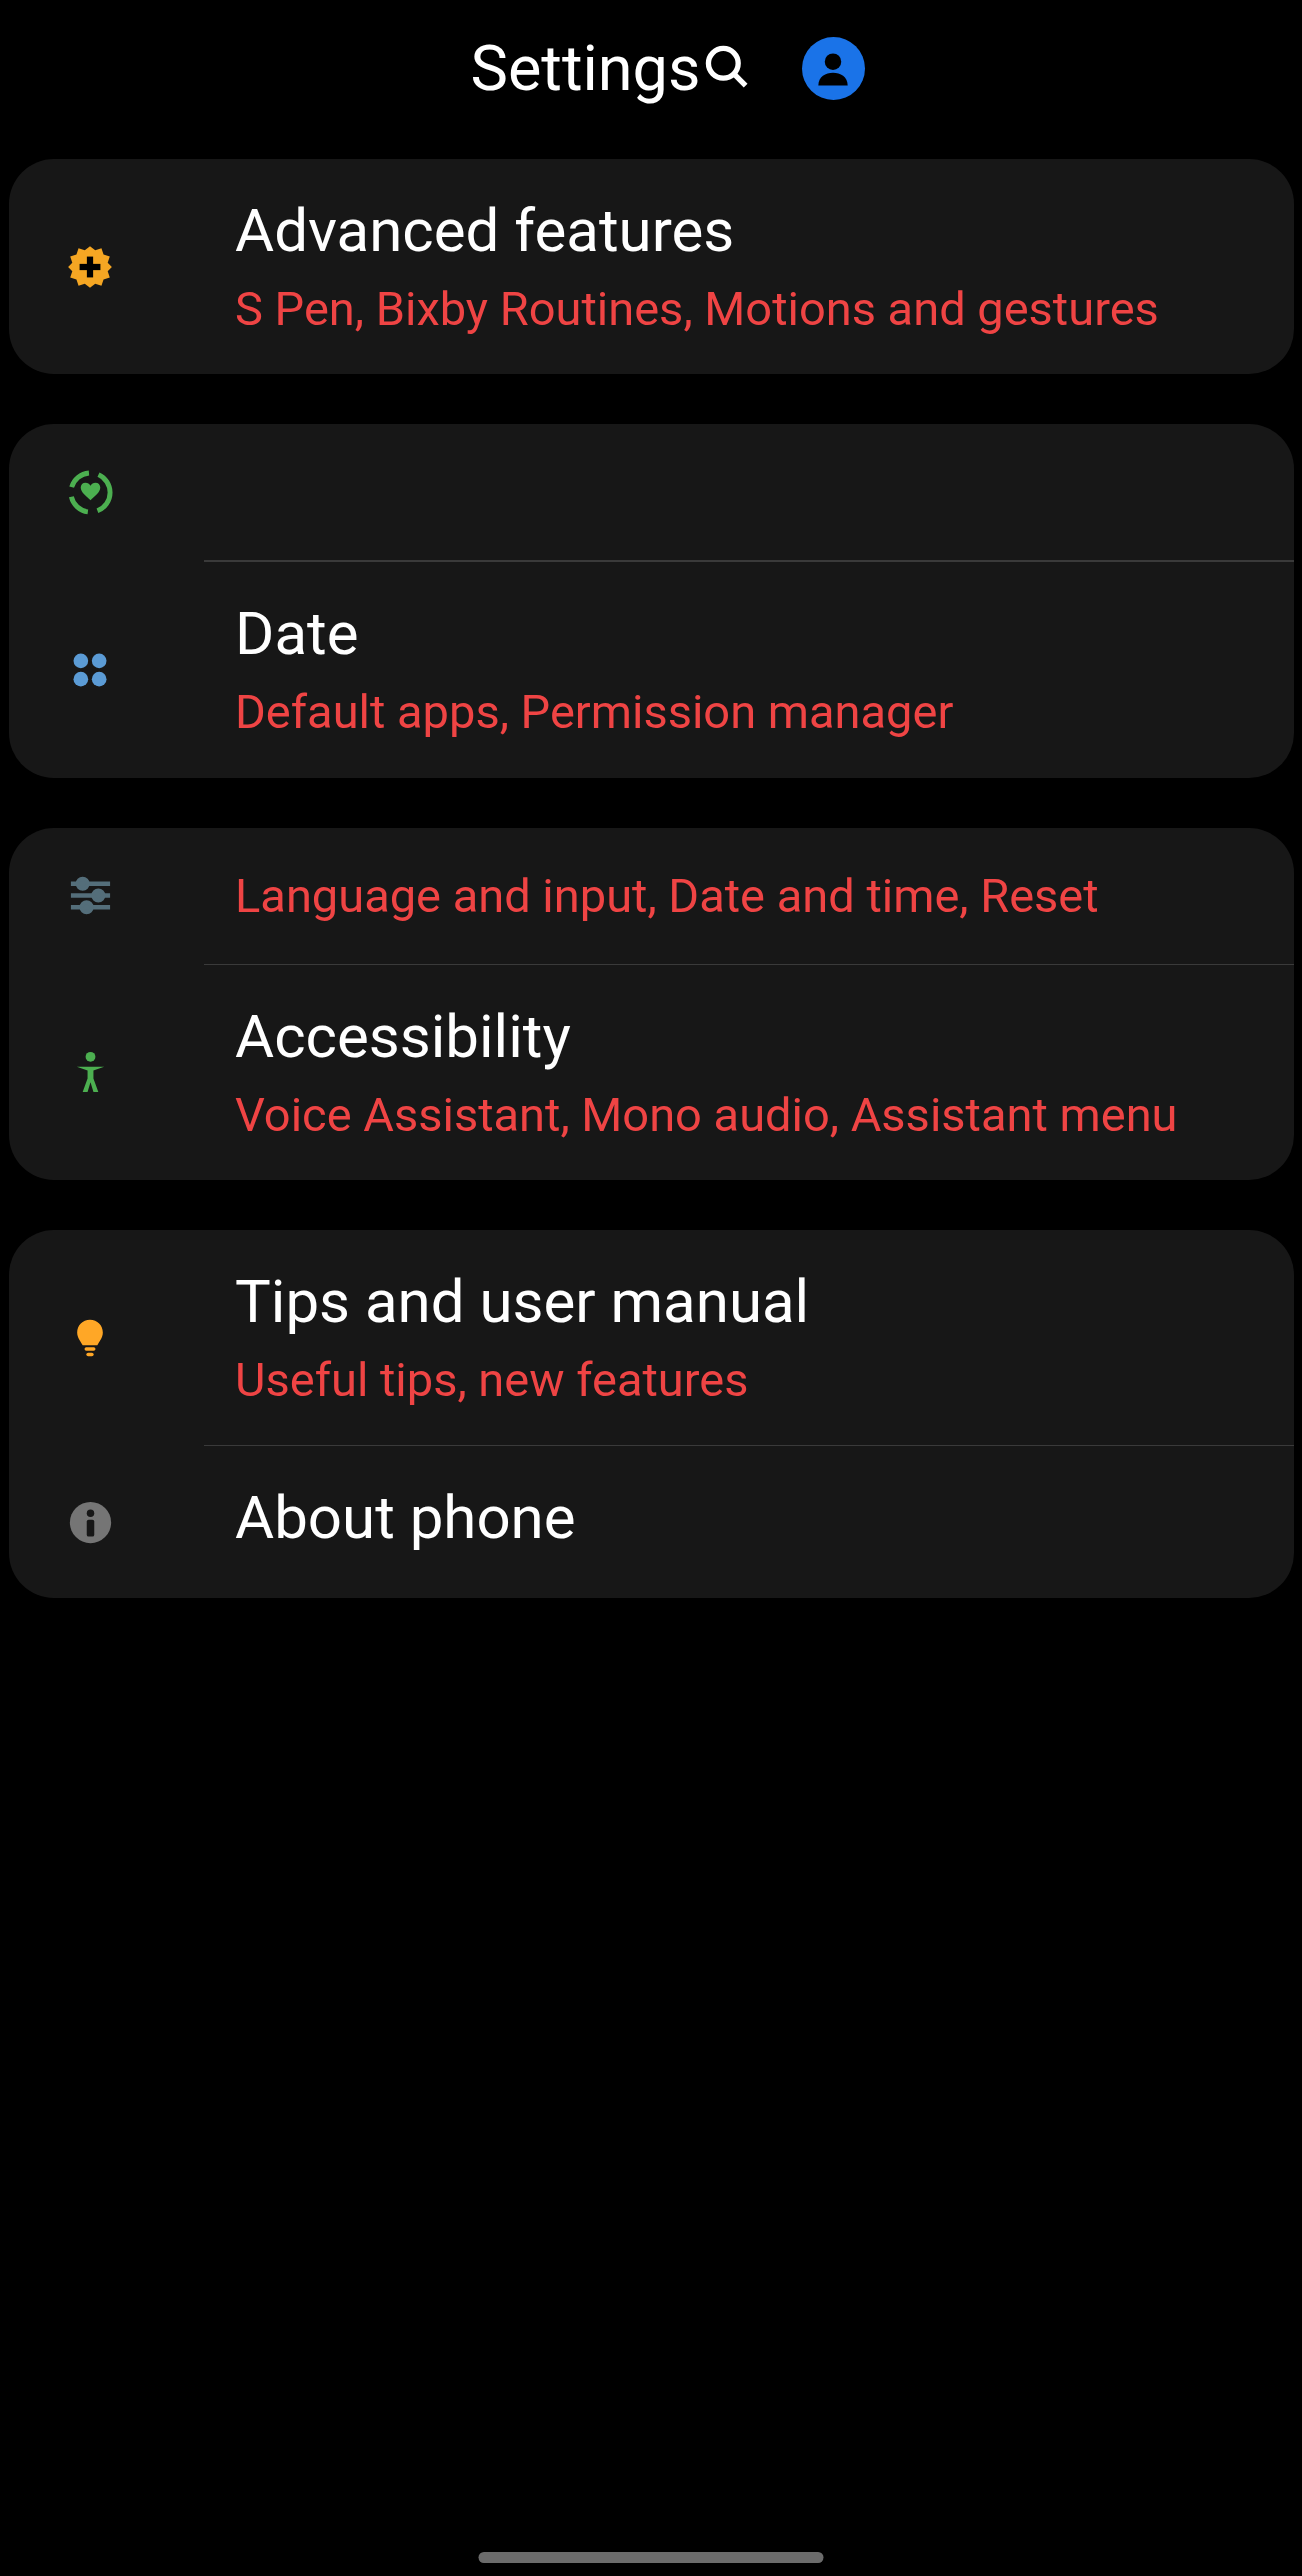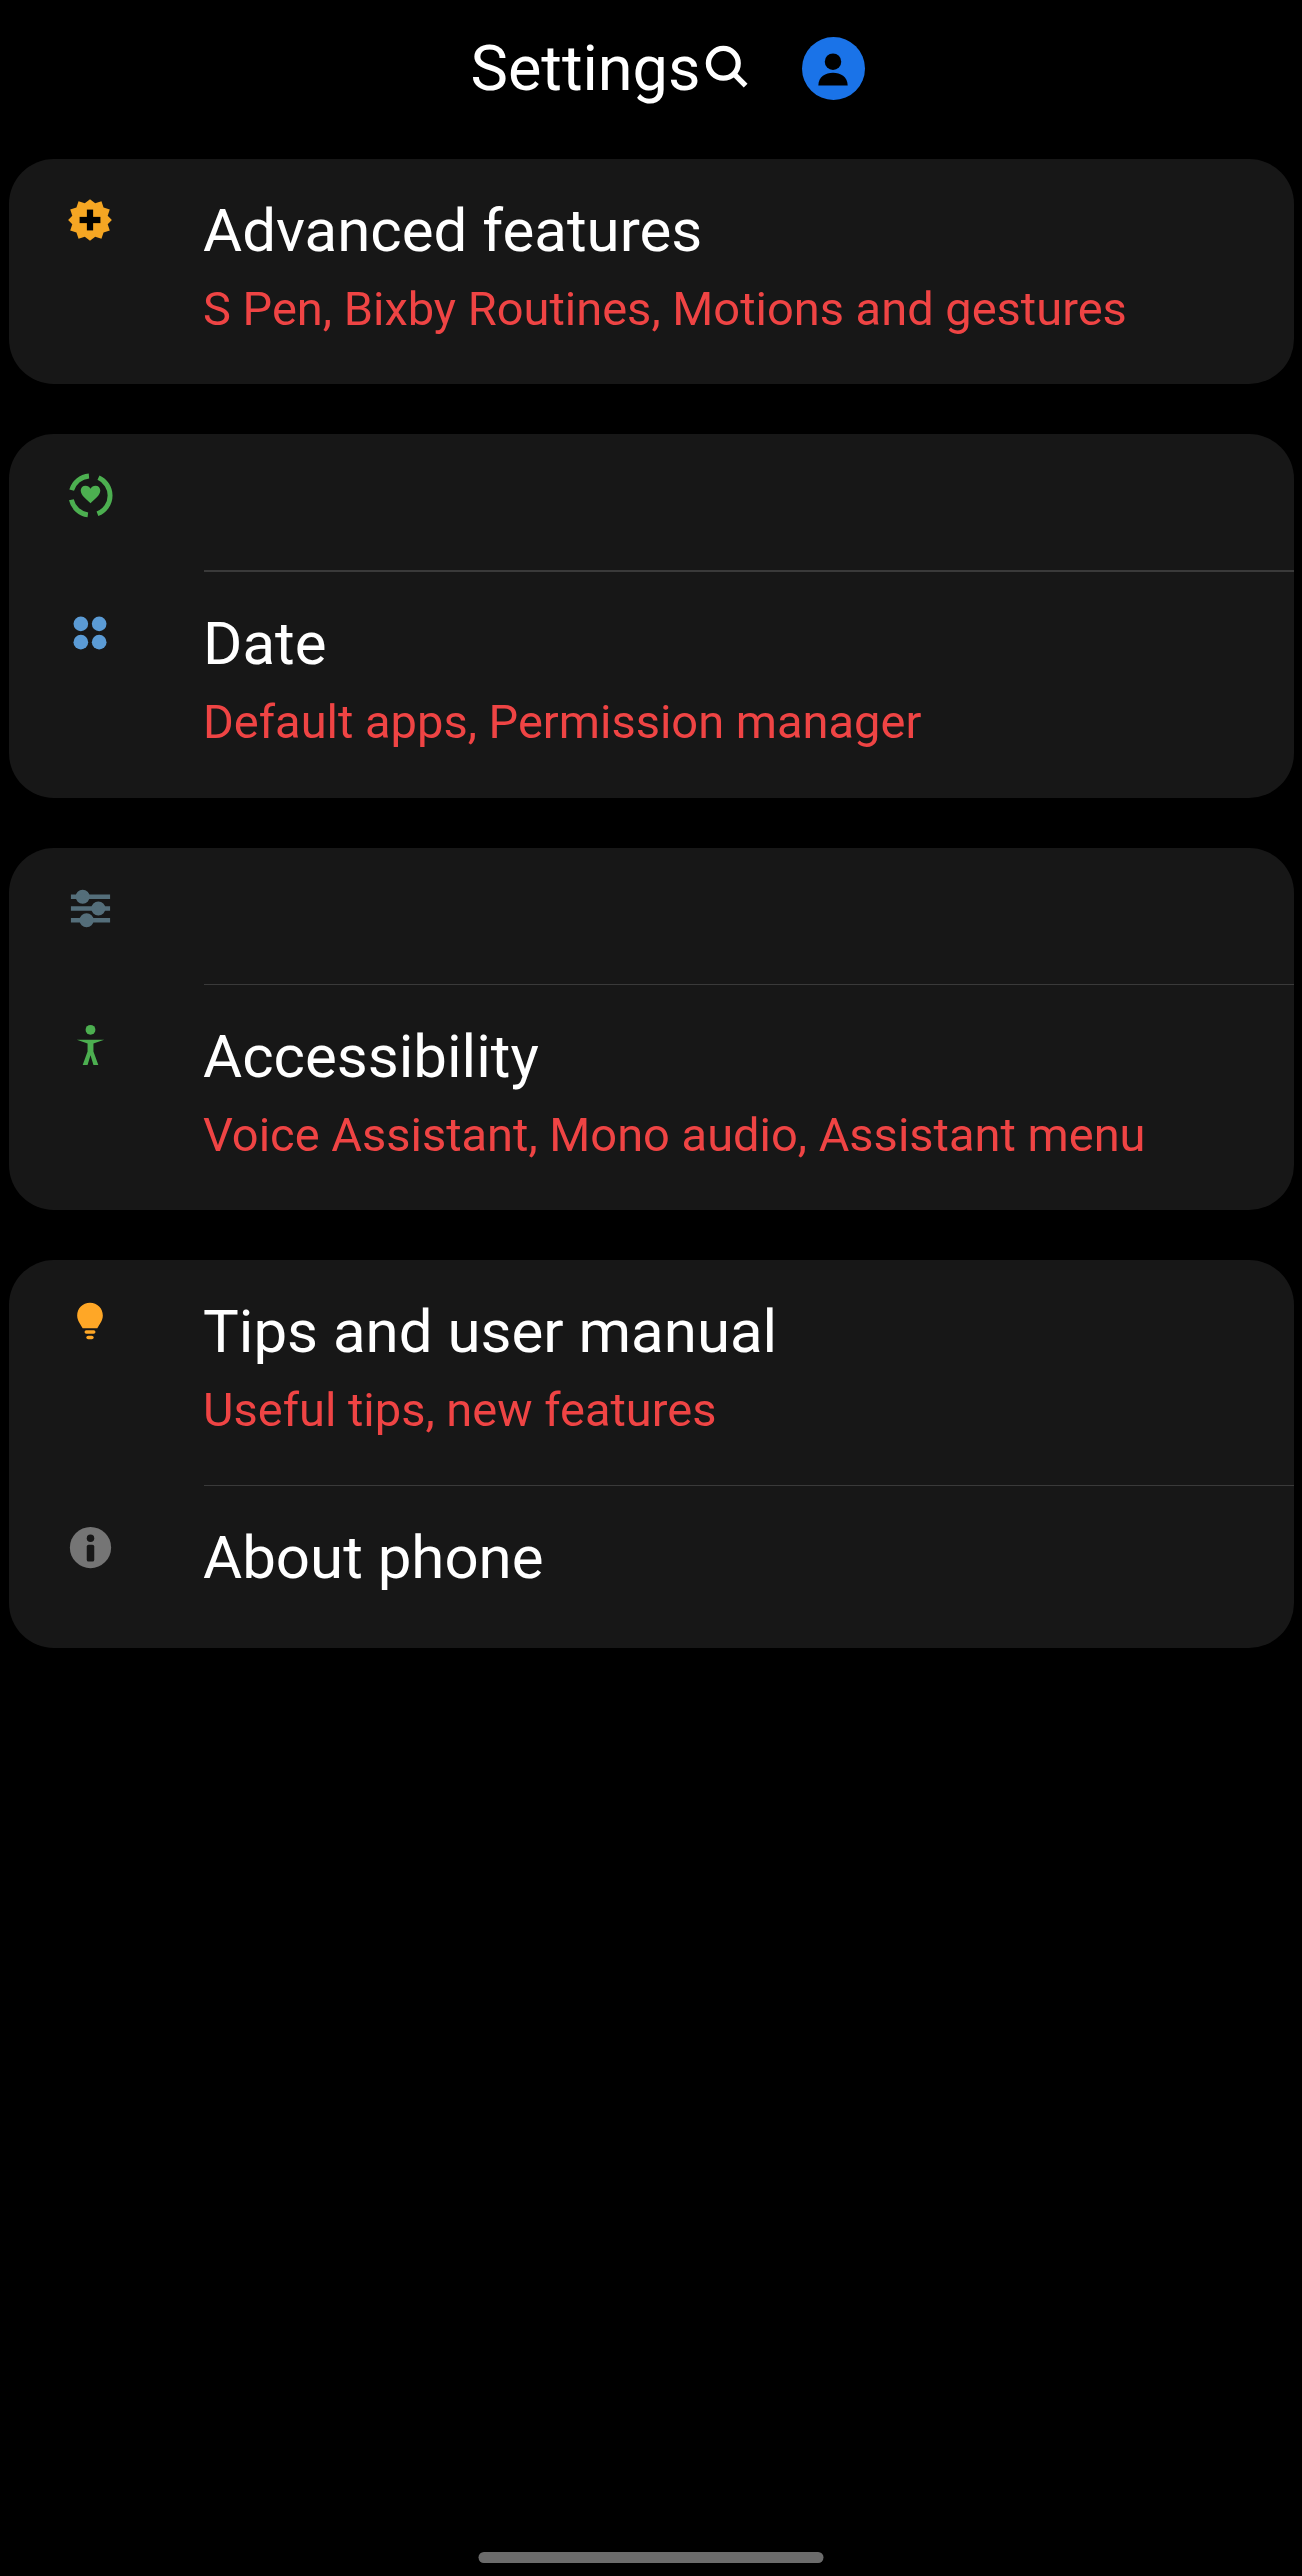--- a/index.html
+++ b/index.html
@@ -49,23 +49,24 @@
       height: 44px;
     }
     .group {
       background: #171717;
       border-radius: 45px;
       margin-bottom: 50px;
       overflow: hidden;
     }
     .item {
       display: flex;
-      align-items: flex-start;
-      padding: 34px 27px 44px 54px;
+      align-items: center;
+      padding: 34px 27px 34px 54px;
       min-height: 136px;
+      gap: 32px;
     }
     .item-icon {
       width: 54px;
       height: 54px;
       flex-shrink: 0;
       display: flex;
       align-items: center;
       justify-content: center;
       margin-right: 86px;
     }
@@ -172,20 +173,21 @@
       <svg viewBox="0 0 24 24" width="47" height="47" stroke="#546e7a" stroke-width="2.2" fill="none">
         <line x1="2" y1="6" x2="22" y2="6"></line>
         <circle cx="8" cy="6" r="2.5" fill="#546e7a"></circle>
         <line x1="2" y1="12" x2="22" y2="12"></line>
         <circle cx="16" cy="12" r="2.5" fill="#546e7a"></circle>
         <line x1="2" y1="18" x2="22" y2="18"></line>
         <circle cx="10" cy="18" r="2.5" fill="#546e7a"></circle>
       </svg>
     </div>
     <div class="item-text">
+      <div class="item-subtitle">Language and input, Date and time, Reset</div>
     </div>
   </div>
   <div class="divider"></div>
   <div class="item">
     <div class="item-icon">
       <svg viewBox="0 0 24 24" width="47" height="47" fill="#4caf50">
         <circle cx="12" cy="4" r="2.5"></circle>
         <path d="M5 9 L19 9 L13.5 11 L13.5 15 L16 22 L13.5 22 L12 17 L10.5 22 L8 22 L10.5 15 L10.5 11 Z"></path>
       </svg>
     </div>

